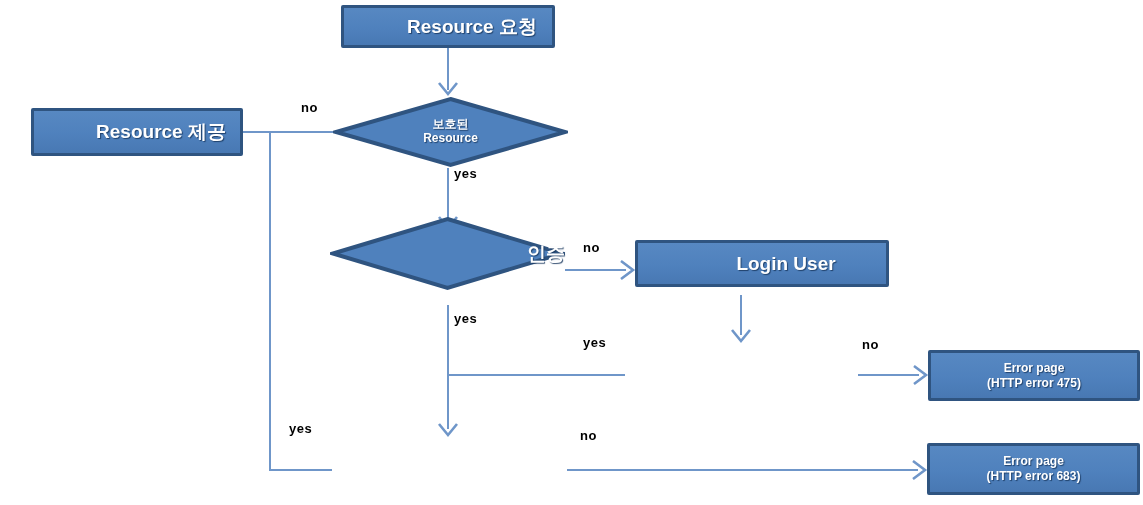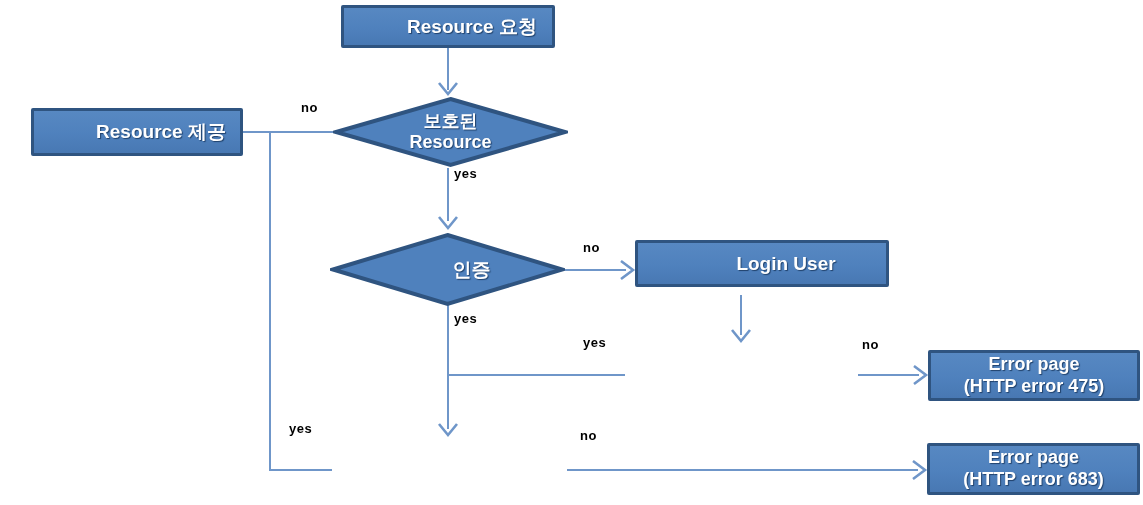--- a/index.html
+++ b/index.html
@@ -23,21 +23,21 @@
     box-sizing:border-box;text-align:center;
   }
   .box{
     background:linear-gradient(180deg,#5788c2 0%,#4f81bd 55%,#4878b3 100%);
     border:3px solid var(--shape-border);border-radius:2px;
     color:var(--shape-text);font-weight:bold;
     text-shadow:1px 1px 1px rgba(23,54,93,.85);
   }
   .box .line{line-height:1.22;}
   .lbl-19{font-size:19px;padding-left:48px;}
-  .lbl-18{font-size:18px;}
+  .lbl-18{font-size:12px;}
   .diamond{background:transparent;border:none;}
   .diamond svg{position:absolute;left:0;top:0;width:100%;height:100%;}
   .diamond .dshape{fill:var(--shape-fill);stroke:var(--shape-border);stroke-width:4;stroke-linejoin:miter;}
   .diamond .dlabel{
     position:relative;z-index:3;color:var(--shape-text);font-weight:bold;
     text-shadow:1px 1px 1px rgba(23,54,93,.85);line-height:1.15;
   }
   .edge-label{
     position:absolute;z-index:3;color:var(--edge-label);
     font-weight:bold;font-size:13px;letter-spacing:.5px;
@@ -104,21 +104,21 @@
   <div class="node diamond" style="left:333px;top:96px;width:235px;height:72px;">
     <svg viewBox="0 0 235 72" preserveAspectRatio="none">
       <polygon class="dshape" points="117.5,3 232,36 117.5,69 3,36"></polygon>
     </svg>
     <div class="dlabel lbl-18">
       <div>보호된</div>
       <div>Resource</div>
     </div>
   </div>
 
-  <div class="node diamond" style="left:330px;top:232px;width:235px;height:75px;">
+  <div class="node diamond" style="left:330px;top:216px;width:235px;height:75px;align-items:flex-end;">
     <svg viewBox="0 0 235 75" preserveAspectRatio="none">
       <polygon class="dshape" points="117.5,3 232,37.5 117.5,72 3,37.5"></polygon>
     </svg>
     <div class="dlabel lbl-19">인증</div>
   </div>
 
 
 
   <div class="edge-label" style="left:301px;top:100px;">no</div>
   <div class="edge-label" style="left:454px;top:166px;">yes</div>

